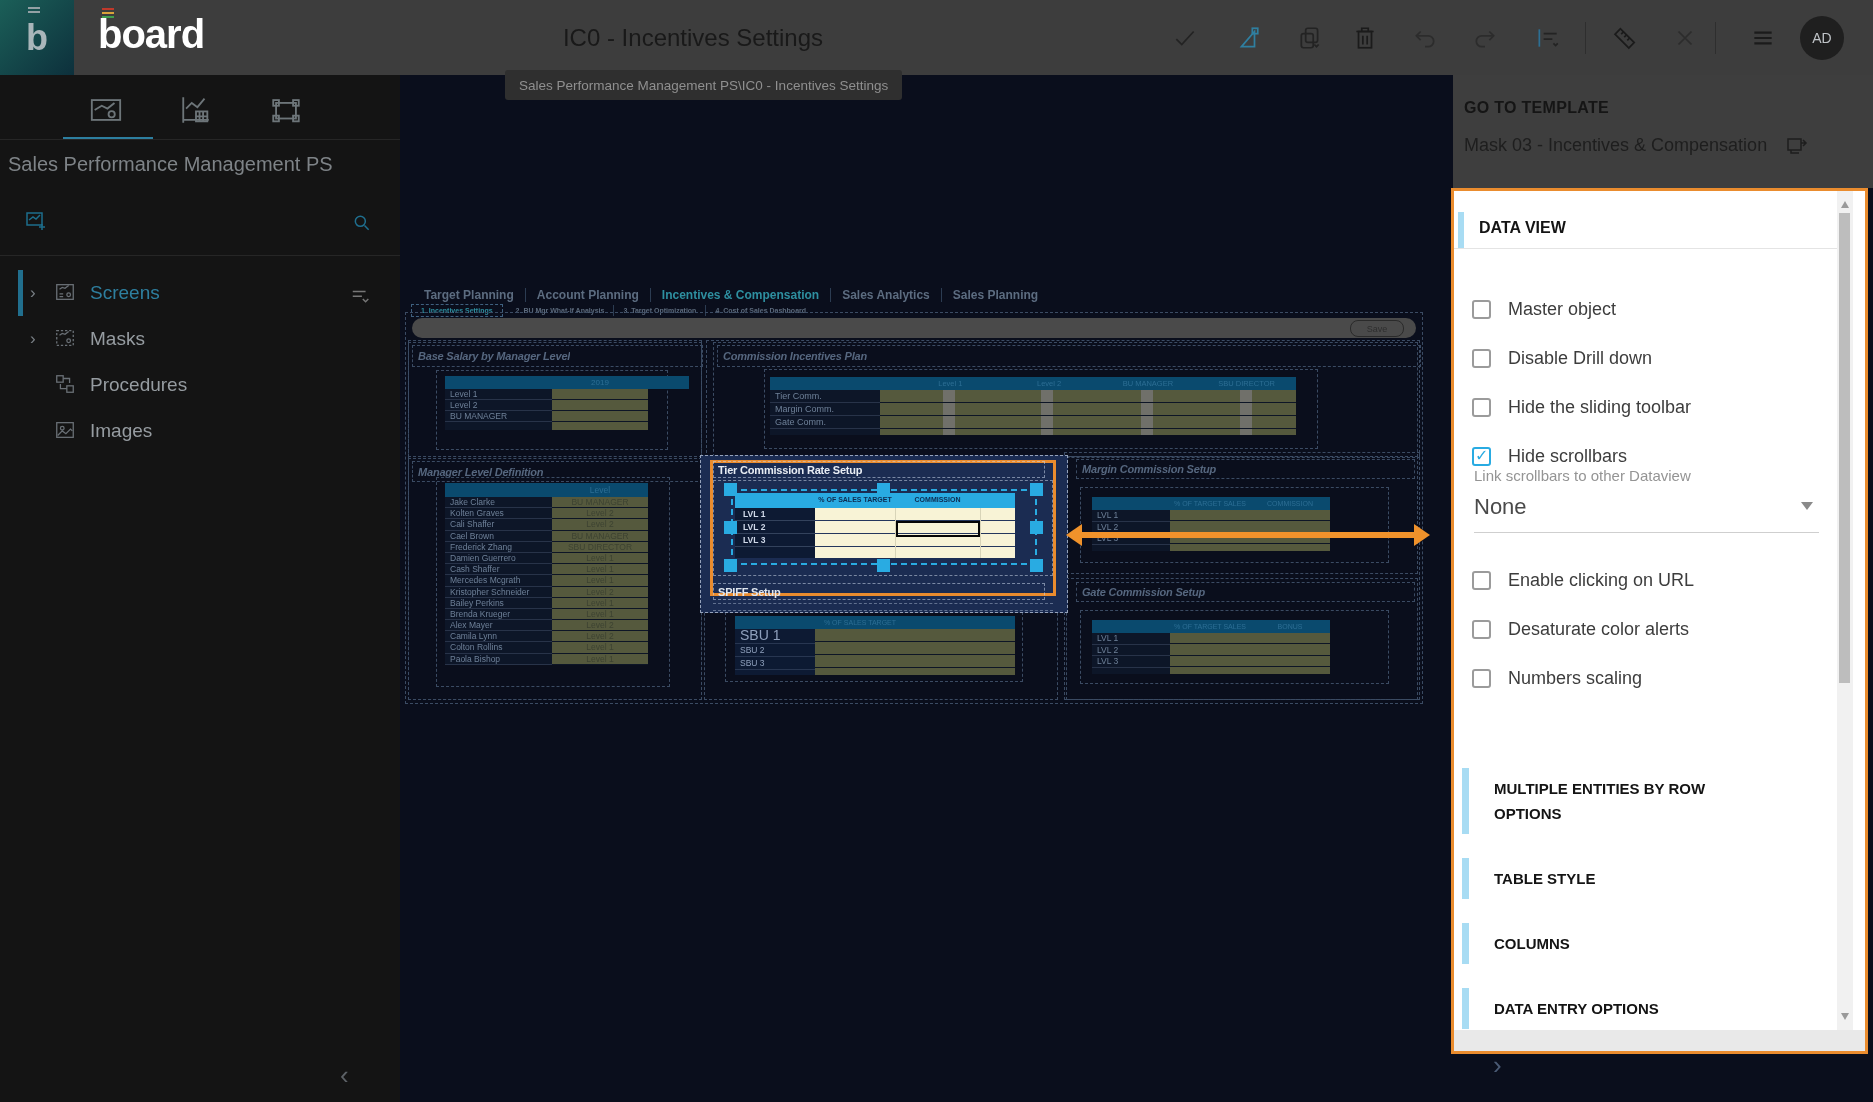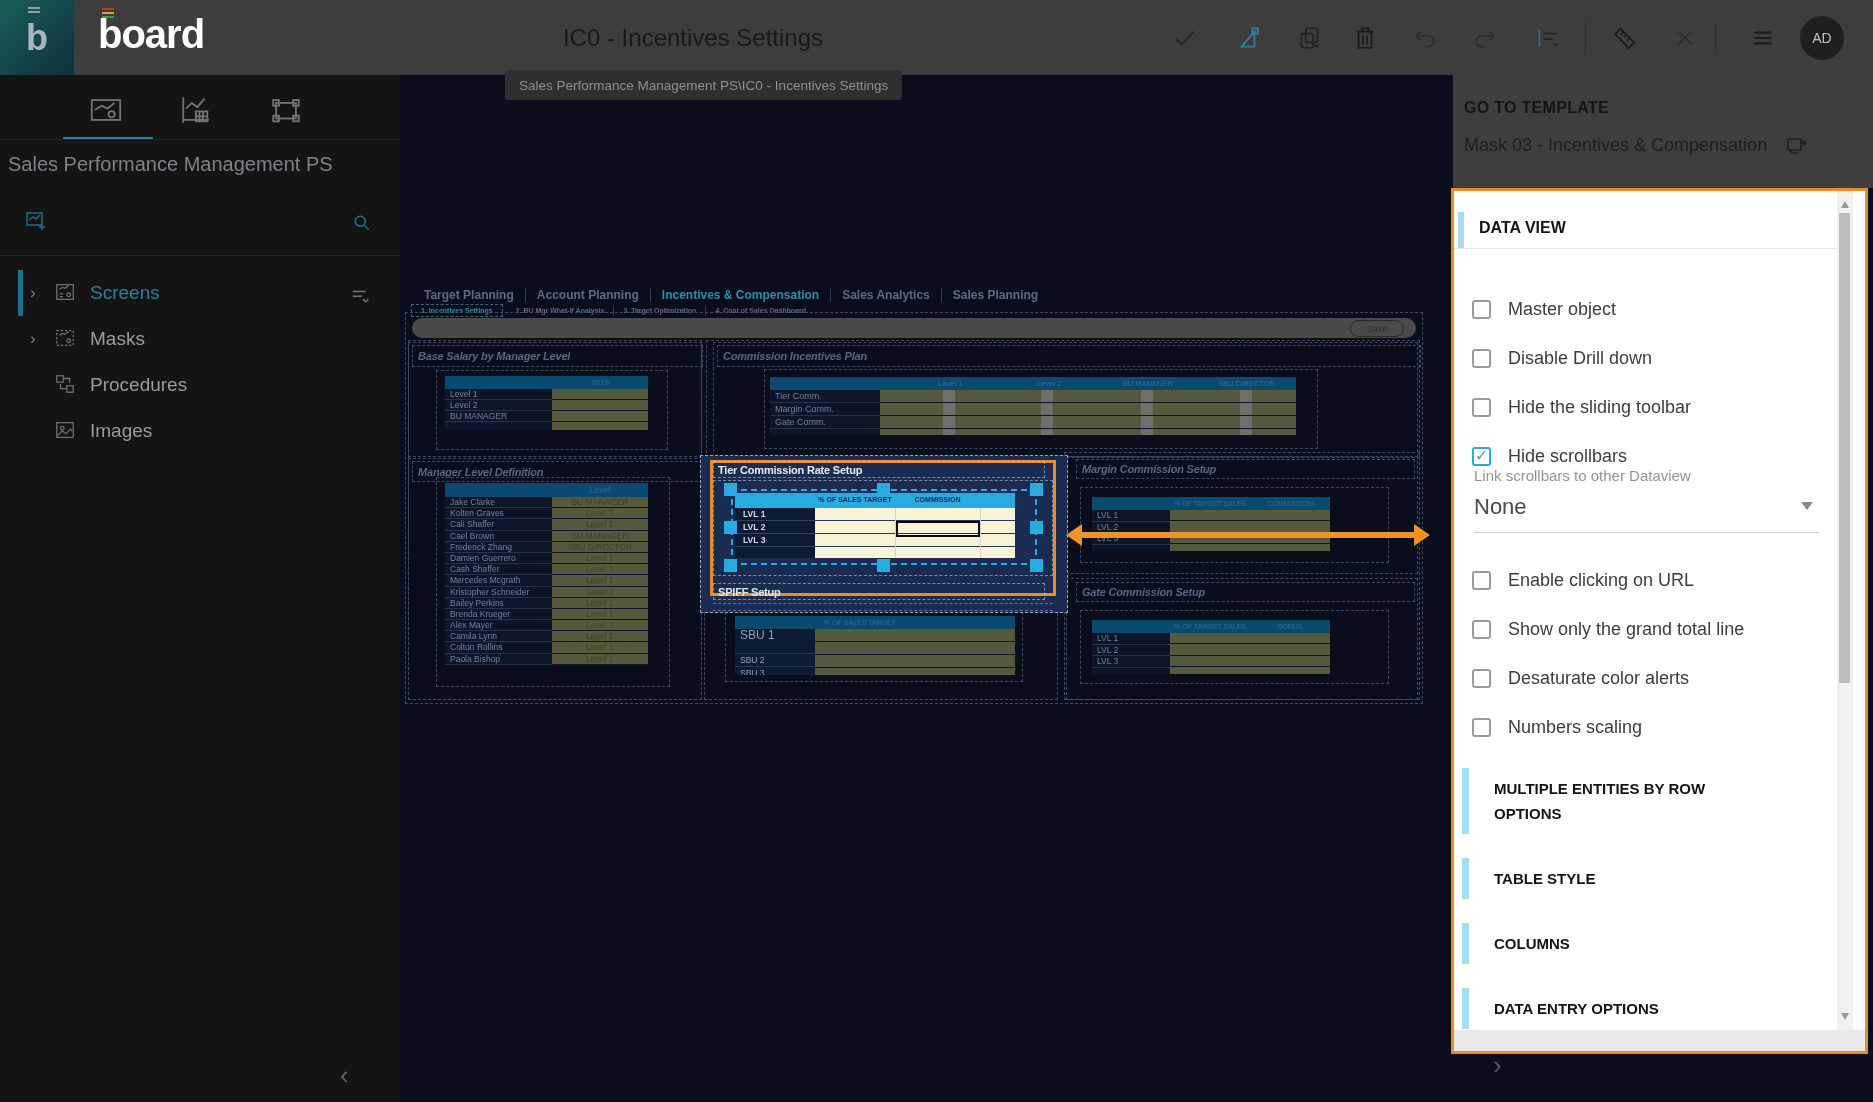--- a/index.html
+++ b/index.html
@@ -302,21 +302,21 @@
 
     <div class="abs dashed" style="left:8px;top:265px;width:292px;height:358px"></div>
     <div class="abs dashed" style="left:306px;top:265px;width:712px;height:116px"></div>
     <div class="abs dashed" style="left:664px;top:377px;width:354px;height:246px"></div>
 
     <div class="abs dashed" style="left:8px;top:267px;width:292px;height:113px"></div>
     <div class="tbox dashed" style="left:12px;top:270px;width:284px;height:20px">
         <span class="ptitle">Base Salary by Manager Level</span>
       </div>
     <div class="abs dashed" style="left:36px;top:295px;width:230px;height:78px"></div>
-    <div class="thead" style="left:45px;top:301px;width:203px;height:13px;font-size:8px">
+    <div class="thead" style="left:45px;top:301px;width:244px;height:13px;font-size:8px">
         <span style="margin-left:107px;width:96px">2019</span>
       </div>
     <div class="lblcol" style="left:45px;top:314px;width:107px;height:41px">
       <ul>
           <li style="height:11px;line-height:11px;font-size:8.5px">Level 1</li>
           <li style="height:11px;line-height:11px;font-size:8.5px">Level 2</li>
           <li style="height:11px;line-height:11px;font-size:8.5px">BU MANAGER</li>
         </ul>
     </div>
     <div class="olive olive11" style="left:152px;top:314px;width:96px;height:41px"></div>
@@ -418,21 +418,21 @@
         </li>
       </ul>
 
     <div class="abs dashed" style="left:304px;top:503px;width:352px;height:120px"></div>
     <div class="abs dashed" style="left:325px;top:537px;width:296px;height:68px"></div>
     <div class="thead" style="left:335px;top:541px;width:280px;height:13px;font-size:7px">
         <span style="margin-left:80px;width:90px">% OF SALES TARGET</span>
       </div>
     <div class="lblcol" style="left:335px;top:554px;width:80px;height:46px;background:#0d1a33">
       <ul>
-          <li style="height:25px;line-height:13px;font-size:12px;color:#8fa0bc">SBU 1</li>
+          <li style="height:15px;line-height:13px;font-size:14px;color:#8fa0bc">SBU 1</li>
           <li style="height:13px;line-height:13px;font-size:8.5px;color:#8fa0bc">SBU 2</li>
           <li style="height:13px;line-height:13px;font-size:8.5px;color:#8fa0bc">SBU 3</li>
         </ul>
     </div>
     <div class="olive" style="left:415px;top:554px;width:200px;height:46px"></div>
 
     <div id="selgroup"></div>
     <div id="sel-innerdash"></div>
     <div id="sel-hatch"></div>
     <div id="cyanbox"></div>
@@ -559,24 +559,20 @@
       </div>
 
       <ul class="cblist" style="top:365px">
 
       <li>
             <span class="cb"></span>
             <span class="cblabel">Enable clicking on URL</span>
           </li>
           <li>
             <span class="cb"></span>
-            <span class="cblabel">Show only the grand total line</span>
-          </li>
-          <li>
-            <span class="cb"></span>
             <span class="cblabel">Desaturate color alerts</span>
           </li>
           <li>
             <span class="cb"></span>
             <span class="cblabel">Numbers scaling</span>
           </li>
         </ul>
 
       <ul id="sections">
 

